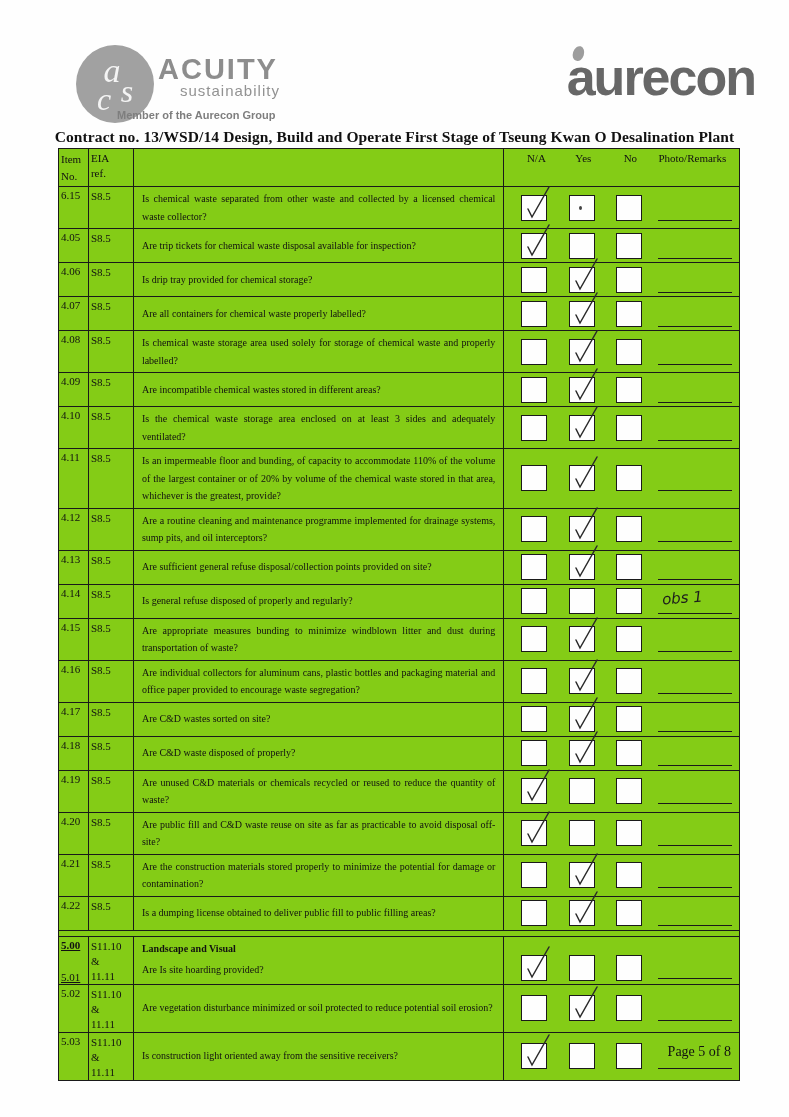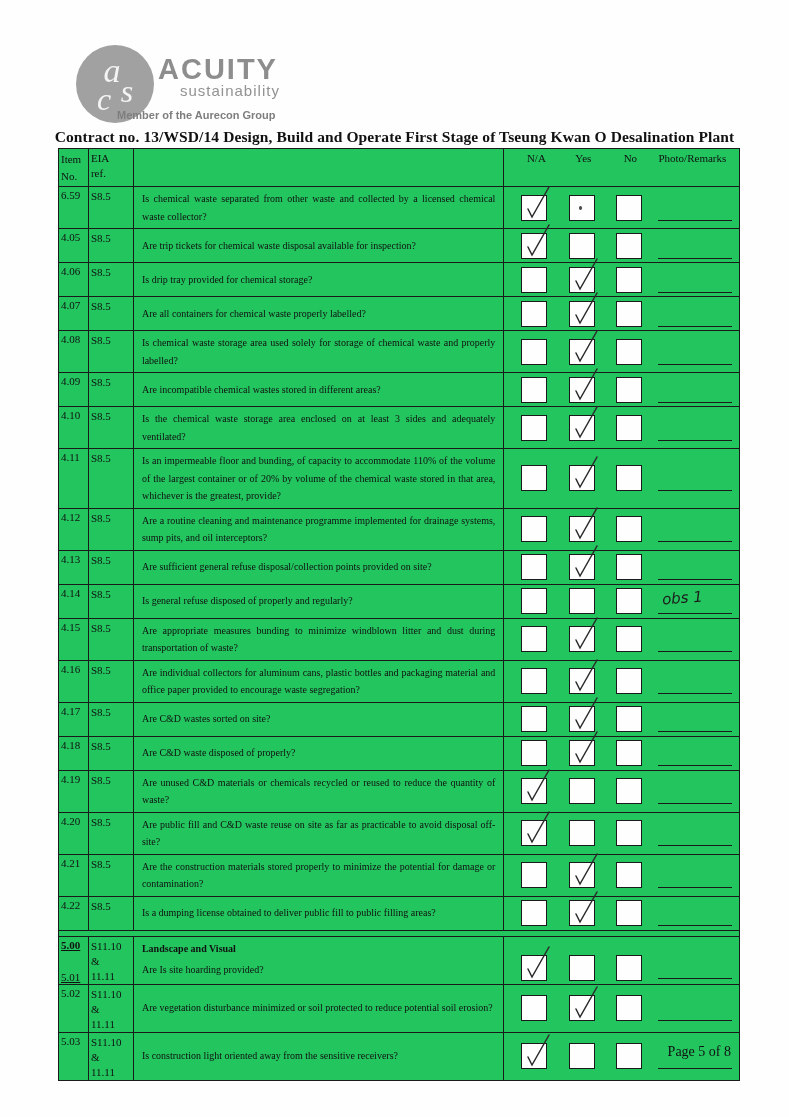--- a/index.html
+++ b/index.html
@@ -24,21 +24,21 @@
   .aurecon-accent { position:absolute; left:6px; top:-2px; width:11px; height:15px;
     background:#9d9d9d; border-radius:60% 60% 55% 55%; transform:rotate(18deg); }
 
   
   .doc-title { position:absolute; top:128px; left:0; right:0; text-align:center;
     font-weight:bold; font-size:15.5px; letter-spacing:0.1px; }
   .footer { position:absolute; top:1044px; right:58px; font-size:14px; }
 
   
   .ctable { position:absolute; left:58px; top:148px; width:682px;
-    border:1.6px solid #1a1a1a; background:#22c55e; }
+    border:1.6px solid #1a1a1a; background:#84cc16; }
   .trow { display:flex; border-bottom:1px solid #1a1a1a; min-height:34px; }
   .trow:last-child { border-bottom:none; }
   .trow.gap { border-top:1px solid #1a1a1a; margin-top:5px; }
   .c-item { width:30px; border-right:1px solid #1a1a1a; font-size:11px; padding:2px 0 0 2px; }
   .c-eia  { width:45px; border-right:1px solid #1a1a1a; font-size:11px; padding:2px 13px 0 2px; line-height:15px; }
   .c-q    { width:371px; border-right:1px solid #1a1a1a; font-size:10px; padding:3px 8px;
             display:flex; flex-direction:column; justify-content:center;
             line-height:17.5px; text-align:justify; }
   .c-panel{ width:235px; position:relative; }
   .c-item span, .c-eia span { display:block; }
@@ -88,20 +88,24 @@
       <text x="29" y="66" font-size="32" fill="#f4f4f4" font-family="Liberation Serif, serif" font-style="italic" text-anchor="middle">c</text>
       <text x="52" y="58" font-size="32" fill="#f4f4f4" font-family="Liberation Serif, serif" font-style="italic" text-anchor="middle">s</text>
     </svg>
     <div class="acuity-textwrap">
       <div class="acuity-name">ACUITY</div>
       <div class="acuity-sub">sustainability</div>
     </div>
     <div class="acuity-member">Member of the Aurecon Group</div>
   </div>
 
+  <div class="aurecon">
+    <span class="aurecon-accent"></span>
+    <span>aurecon</span>
+  </div>
 
   <div class="doc-title">Contract no.  13/WSD/14 Design, Build and Operate First Stage of Tseung Kwan O Desalination Plant</div>
 
   <div class="ctable">
     <div class="hrow">
       <div class="c-item">
         <span class="h-item-line">Item</span>
         <span class="h-item-line">No.</span>
       </div>
       <div class="c-eia">EIA ref.</div>
@@ -109,21 +113,21 @@
       <div class="c-panel">
         <span class="h-label h-na">N/A</span>
         <span class="h-label h-yes">Yes</span>
         <span class="h-label h-no">No</span>
         <span class="h-label h-photo">Photo/Remarks</span>
       </div>
     </div>
     <div>
         <div class="trow">
     <div class="c-item">
-      <span class="item-a">6.59</span>
+      <span class="item-a">6.15</span>
     </div>
     <div class="c-eia">
       <span class="eia-a">S8.5</span>
     </div>
     <div class="c-q">
 
       <div class="q-text">Is chemical waste separated from other waste and collected by a licensed chemical waste collector?</div>
     </div>
     <div class="c-panel">
       <div class="box na">

